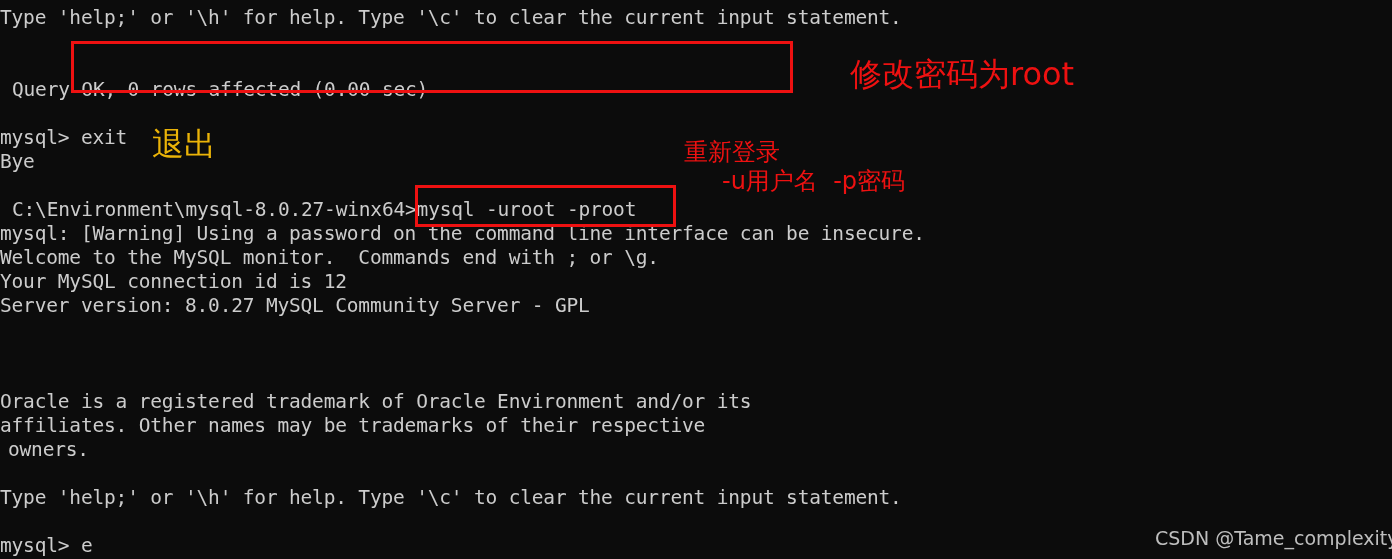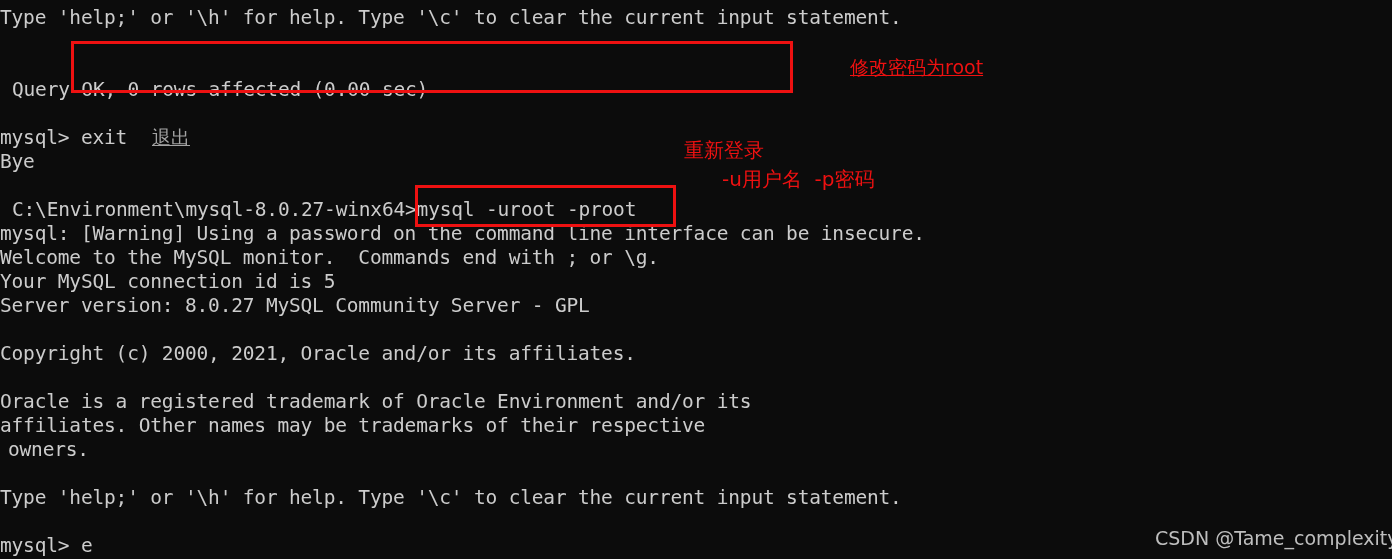--- a/index.html
+++ b/index.html
@@ -42,22 +42,22 @@
     background: transparent;
   }
   
   .anno {
     position: absolute;
     color: #ee1111;
     white-space: pre;
     font-family: "DejaVu Sans", "Liberation Sans", sans-serif;
     line-height: 1.05;
   }
-  .anno-lg { font-size: 19px; text-decoration: underline; }
-  .anno-md { font-size: 20px; }
+  .anno-lg { font-size: 32px; }
+  .anno-md { font-size: 24px; }
   
   #watermark {
     position: absolute;
     color: #c8c8c8;
     font-size: 19px;
     font-family: "DejaVu Sans", "Liberation Sans", sans-serif;
     white-space: pre;
     opacity: 0.95;
   }
 </style>
@@ -70,41 +70,40 @@
       <div class="tline" style="left: 0px; top: 6px;">Type 'help;' or '\h' for help. Type '\c' to clear the current input statement.</div>
       <div class="tline" style="left: 0px; top: 30px;"></div>
       <div class="tline" style="left: 12px; top: 78px;">Query OK, 0 rows affected (0.00 sec)</div>
       <div class="tline" style="left: 0px; top: 102px;"></div>
       <div class="tline" style="left: 0px; top: 126px;">mysql&gt; exit</div>
       <div class="tline" style="left: 0px; top: 150px;">Bye</div>
       <div class="tline" style="left: 0px; top: 174px;"></div>
       <div class="tline" style="left: 0px; top: 198px; padding-left: 12px;">C:\Environment\mysql-8.0.27-winx64&gt;mysql -uroot -proot</div>
       <div class="tline" style="left: 0px; top: 246px;">Welcome to the MySQL monitor.  Commands end with ; or \g.</div>
       <div class="tline" style="left: 0px; top: 222px;">mysql: [Warning] Using a password on the command line interface can be insecure.</div>
-      <div class="tline" style="left: 0px; top: 270px;">Your MySQL connection id is 5</div>
+      <div class="tline" style="left: 0px; top: 270px;">Your MySQL connection id is 12</div>
       <div class="tline" style="left: 0px; top: 294px;">Server version: 8.0.27 MySQL Community Server - GPL</div>
       <div class="tline" style="left: 0px; top: 318px;"></div>
-      <div class="tline" style="left: 0px; top: 342px;">Copyright (c) 2000, 2021, Oracle and/or its affiliates.</div>
       <div class="tline" style="left: 0px; top: 366px;"></div>
       <div class="tline" style="left: 0px; top: 390px;">Oracle is a registered trademark of Oracle Environment and/or its</div>
       <div class="tline" style="left: 0px; top: 414px;">affiliates. Other names may be trademarks of their respective</div>
       <div class="tline" style="left: 0px; top: 438px; padding-left: 8px;">owners.</div>
       <div class="tline" style="left: 0px; top: 462px;"></div>
       <div class="tline" style="left: 0px; top: 486px;">Type 'help;' or '\h' for help. Type '\c' to clear the current input statement.</div>
       <div class="tline" style="left: 0px; top: 510px;"></div>
       <div class="tline" style="left: 0px; top: 534px;">mysql&gt; e</div>
     </div>
 
   <div id="highlight-layer">
       <div class="redbox" style="left: 71px; top: 41px; width: 722px; height: 52px; border-color: rgb(238, 17, 17);"></div>
       <div class="redbox" style="left: 415px; top: 185px; width: 261px; height: 42px; border-color: rgb(238, 17, 17);"></div>
     </div>
 
   <div id="annotation-layer">
       <div class="anno anno-lg" style="left: 850px; top: 58px; color: rgb(238, 17, 17);">修改密码为root</div>
-      <div class="anno anno-lg" style="left: 152px; top: 128px; color: #a3a3a3;">退出</div>
+      <div class="anno anno-lg" style="left: 152px; top: 128px; color: #eab308;">退出</div>
       <div class="anno anno-md" style="left: 684px; top: 140px; color: rgb(238, 17, 17);">重新登录</div>
       <div class="anno anno-md" style="left: 680px; top: 169px; color: rgb(238, 17, 17); margin-left: 42px;">-u用户名  -p密码</div>
     </div>
 
   <div id="watermark" style="left: 1155px; top: 527px;">CSDN @Tame_complexity</div>
 
 </div>
 
 </body></html>

